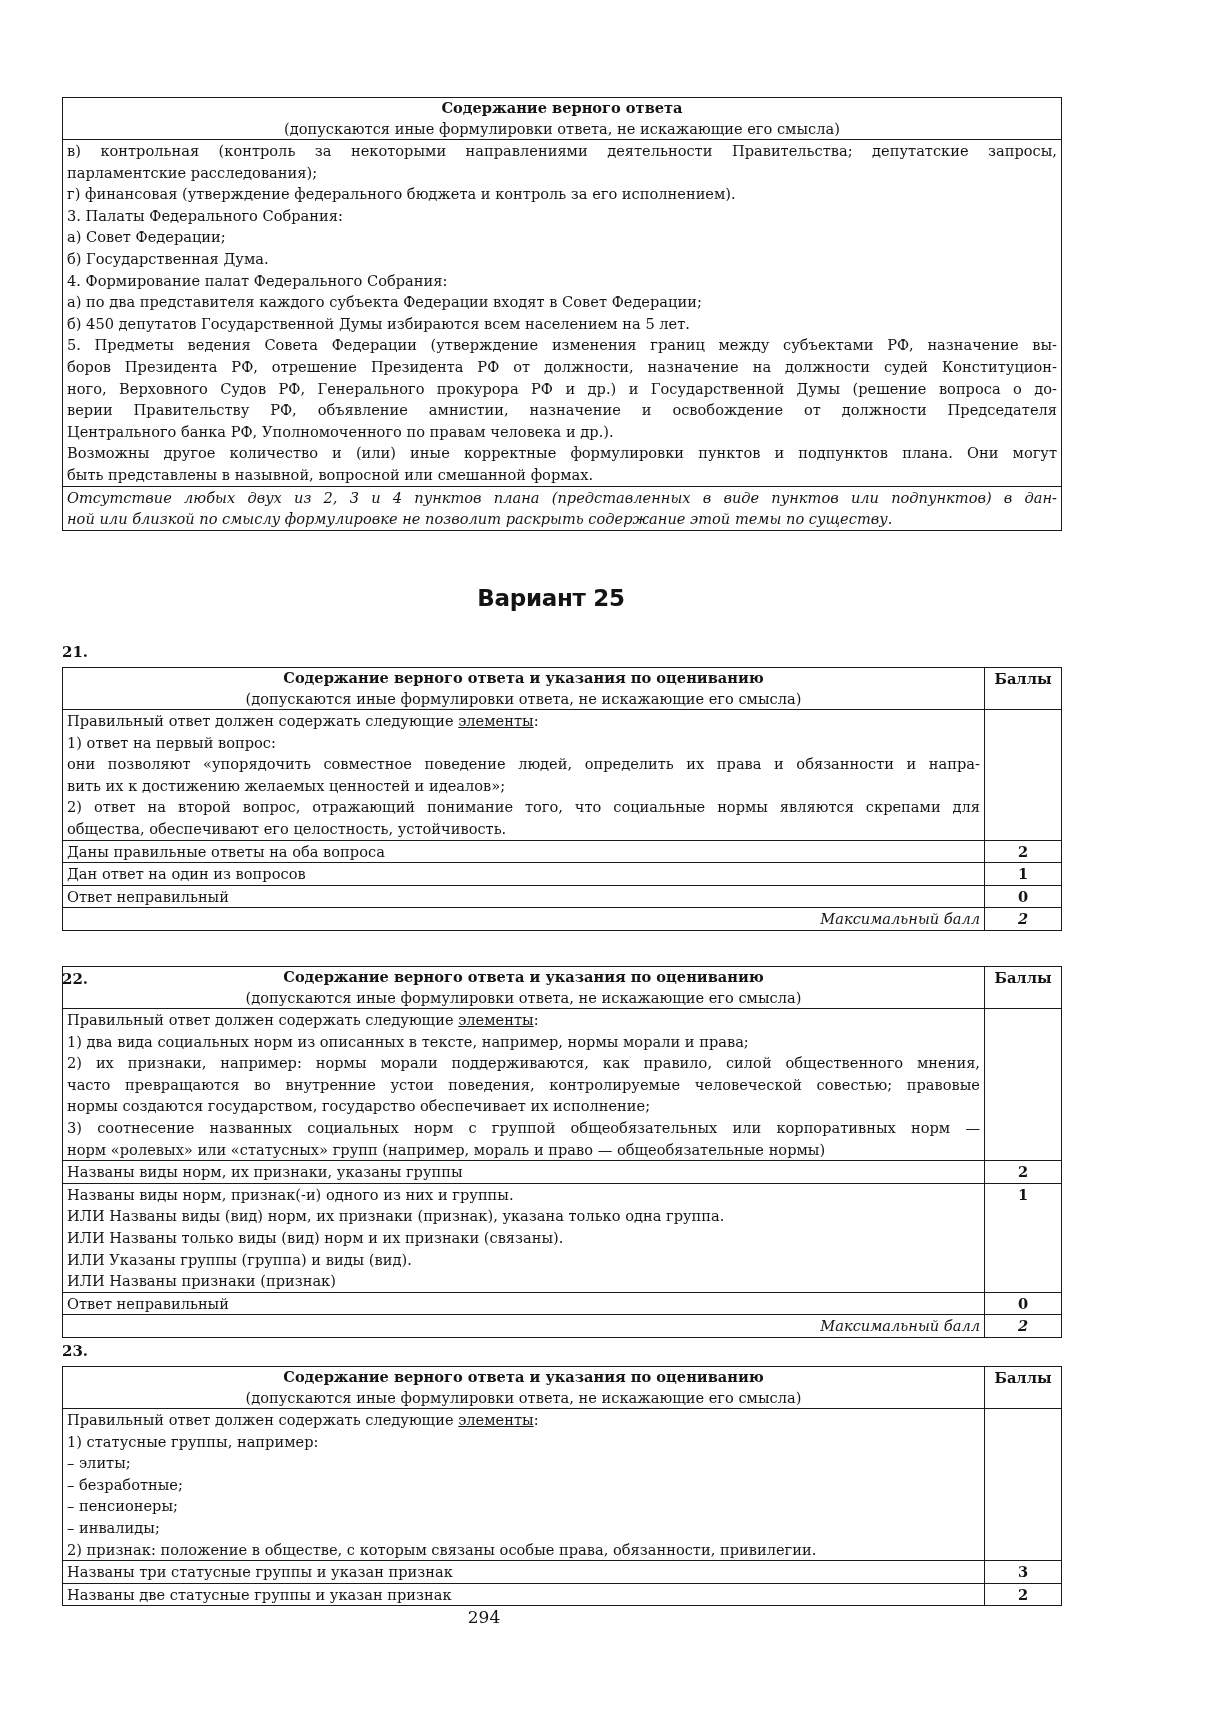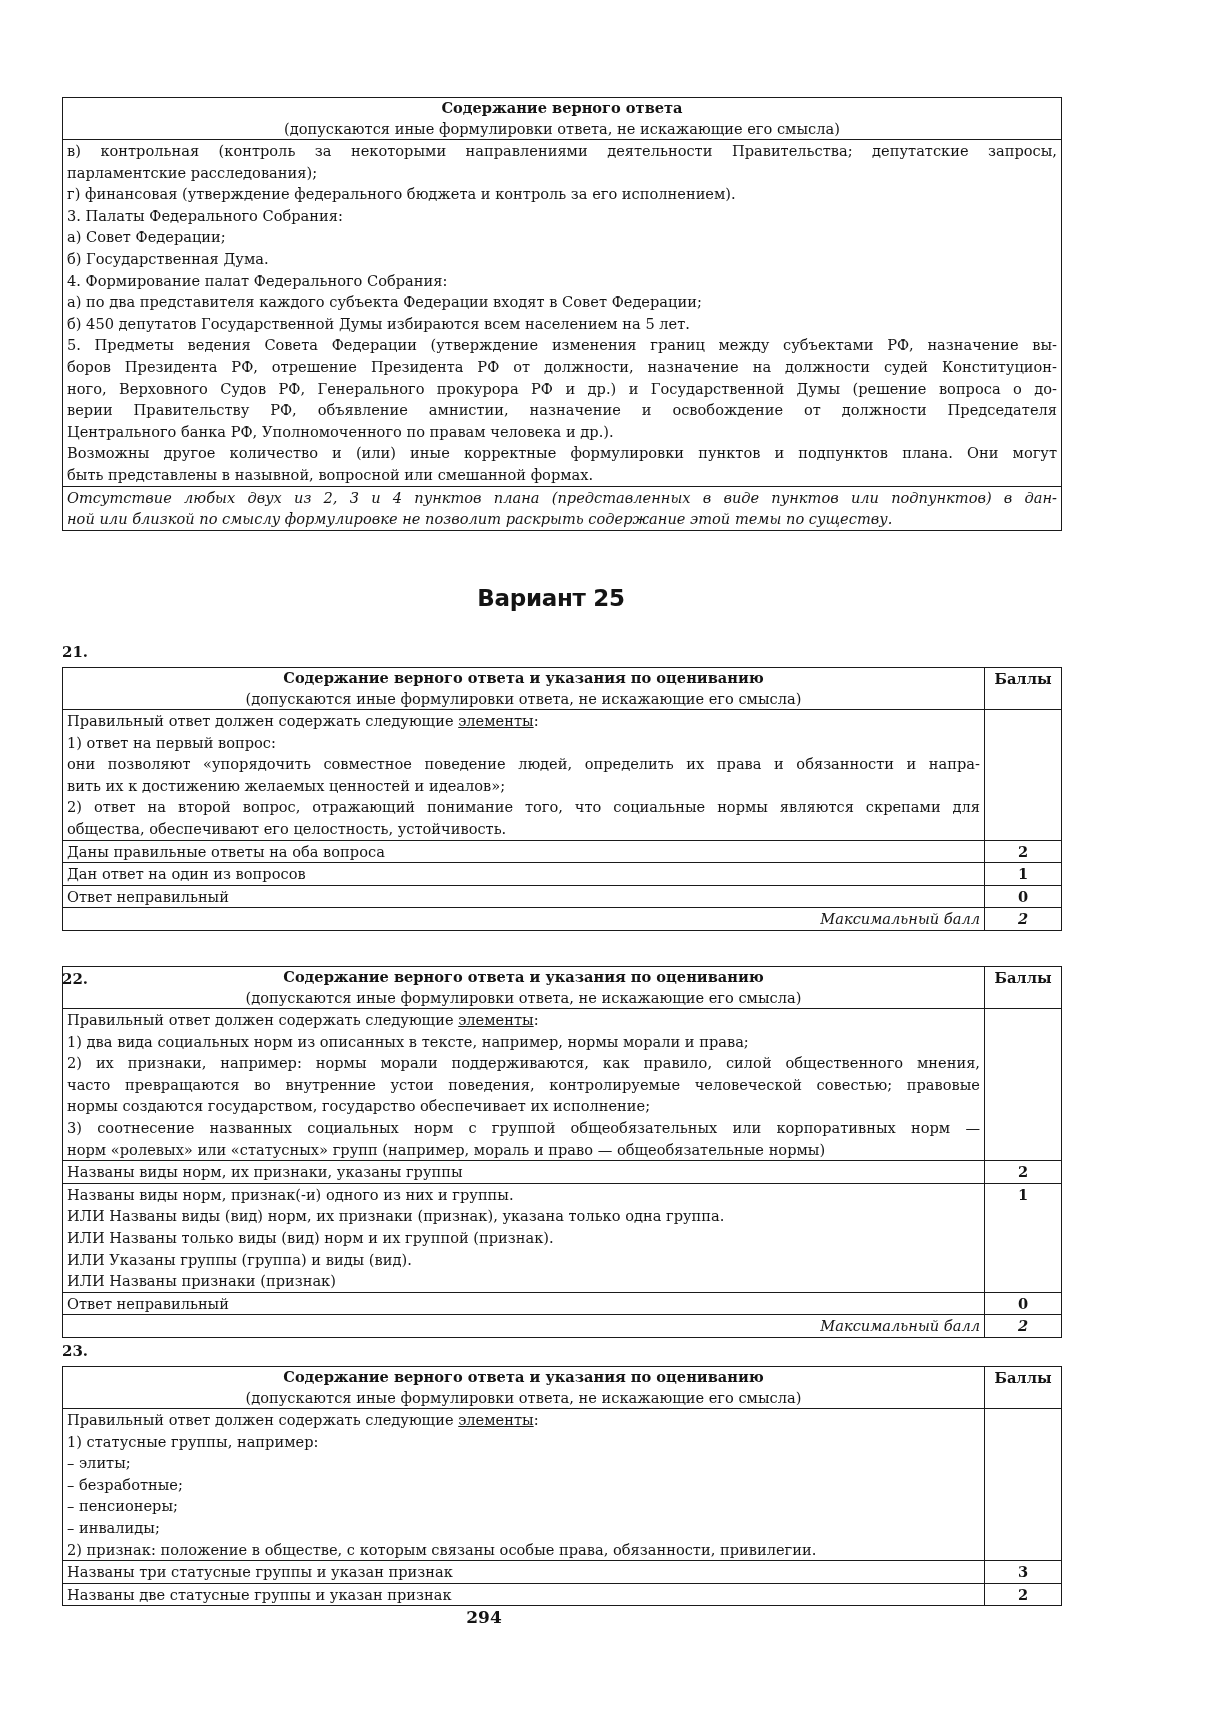--- a/index.html
+++ b/index.html
@@ -25,21 +25,21 @@
   td.score.it2 { font-style: italic; }
   .variant {
     position: absolute; left: 0; width: 1102px; top: 585px;
     text-align: center; font-family: "DejaVu Sans", "Liberation Sans", sans-serif;
     font-weight: bold; font-size: 23px; letter-spacing: -0.3px;
   }
   .qnum { position: absolute; left: 62px; font-weight: bold; font-size: 15px; }
   .tbl { position: absolute; left: 62px; }
   .pagenum {
     position: absolute; left: 0; width: 968px; top: 1607px; text-align: center;
-    font-weight: bold; font-size: 17px;
+    font-weight: normal; font-size: 17px;
   }
 </style>
 </head>
 <body>
 
 <div class="tbl" style="top:97px;">
   <table class="grid">
     <tbody>
         <tr>
       <td class="head">
@@ -153,21 +153,21 @@
       <td></td>
     </tr>
     <tr>
       <td>Названы виды норм, их признаки, указаны группы</td>
       <td class="score">2</td>
     </tr>
     <tr>
       <td>
         <span class="line">Названы виды норм, признак(-и) одного из них и группы.</span>
         <span class="line">ИЛИ Названы виды (вид) норм, их признаки (признак), указана только одна группа.</span>
-        <span class="line">ИЛИ Названы только виды (вид) норм и их группой (признак).</span>
+        <span class="line">ИЛИ Названы только виды (вид) норм и их признаки (связаны).</span>
         <span class="line">ИЛИ Указаны группы (группа) и виды (вид).</span>
         <span class="line">ИЛИ Названы признаки (признак)</span>
       </td>
       <td class="score">1</td>
     </tr>
     <tr>
       <td>Ответ неправильный</td>
       <td class="score">0</td>
     </tr>
     <tr>

